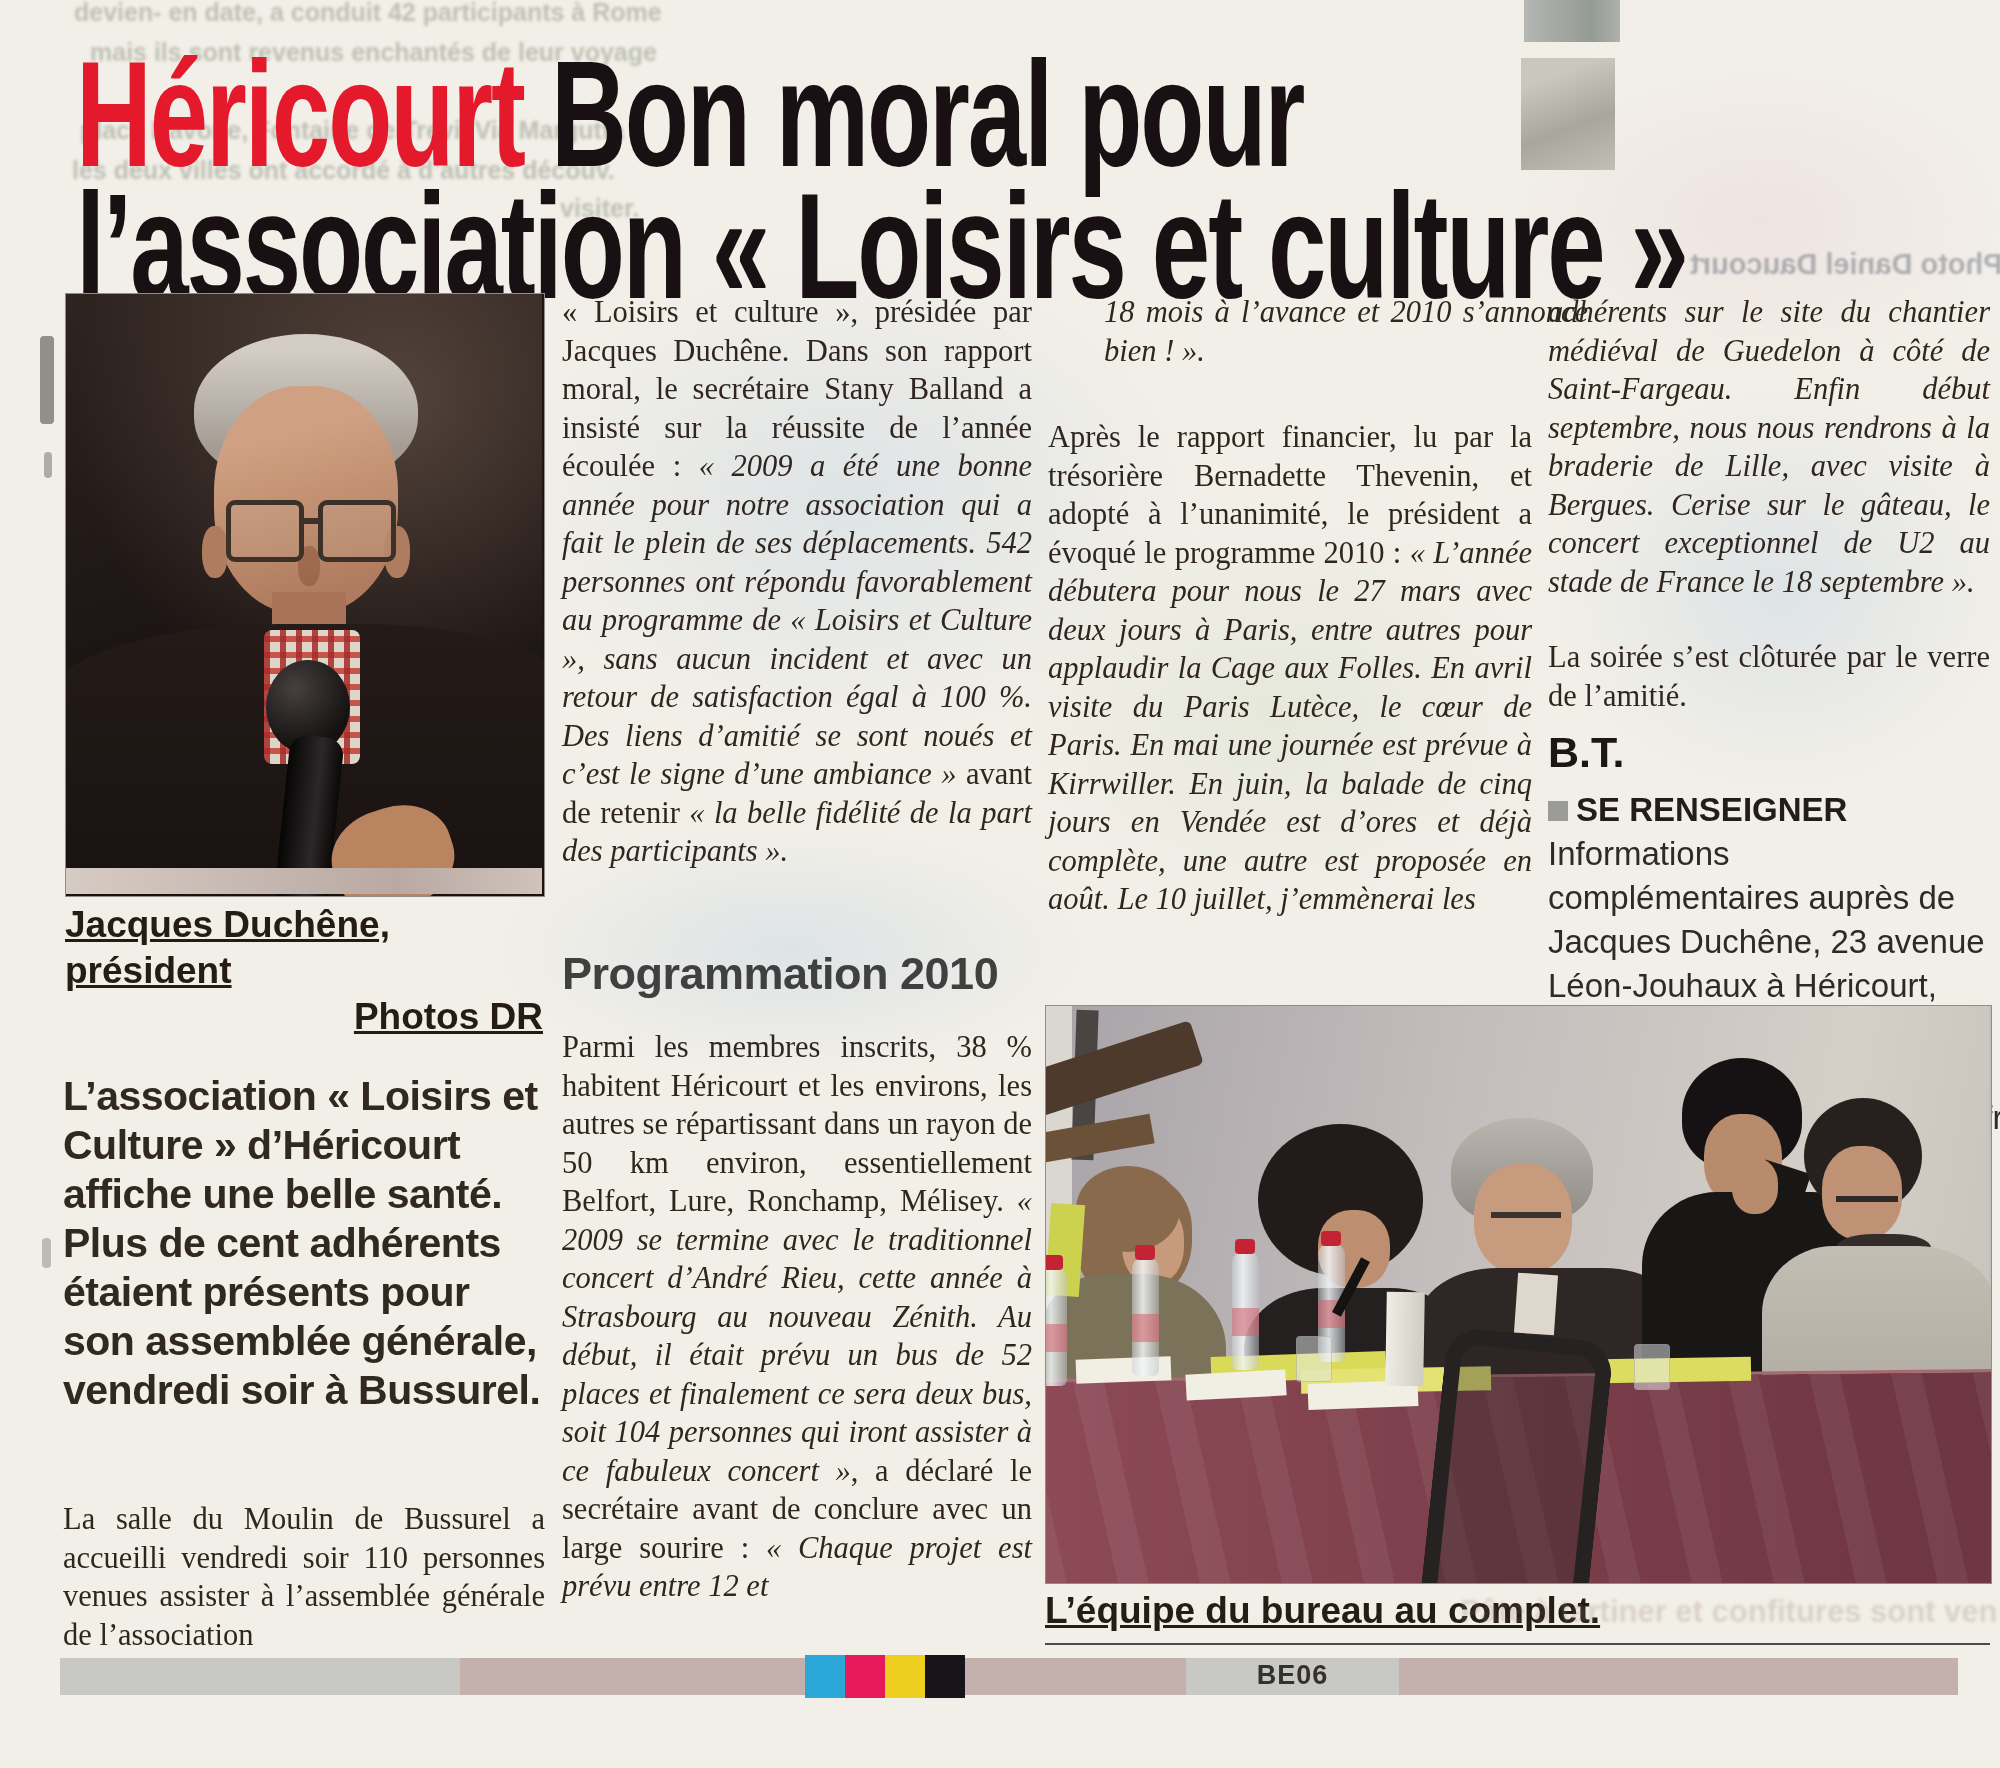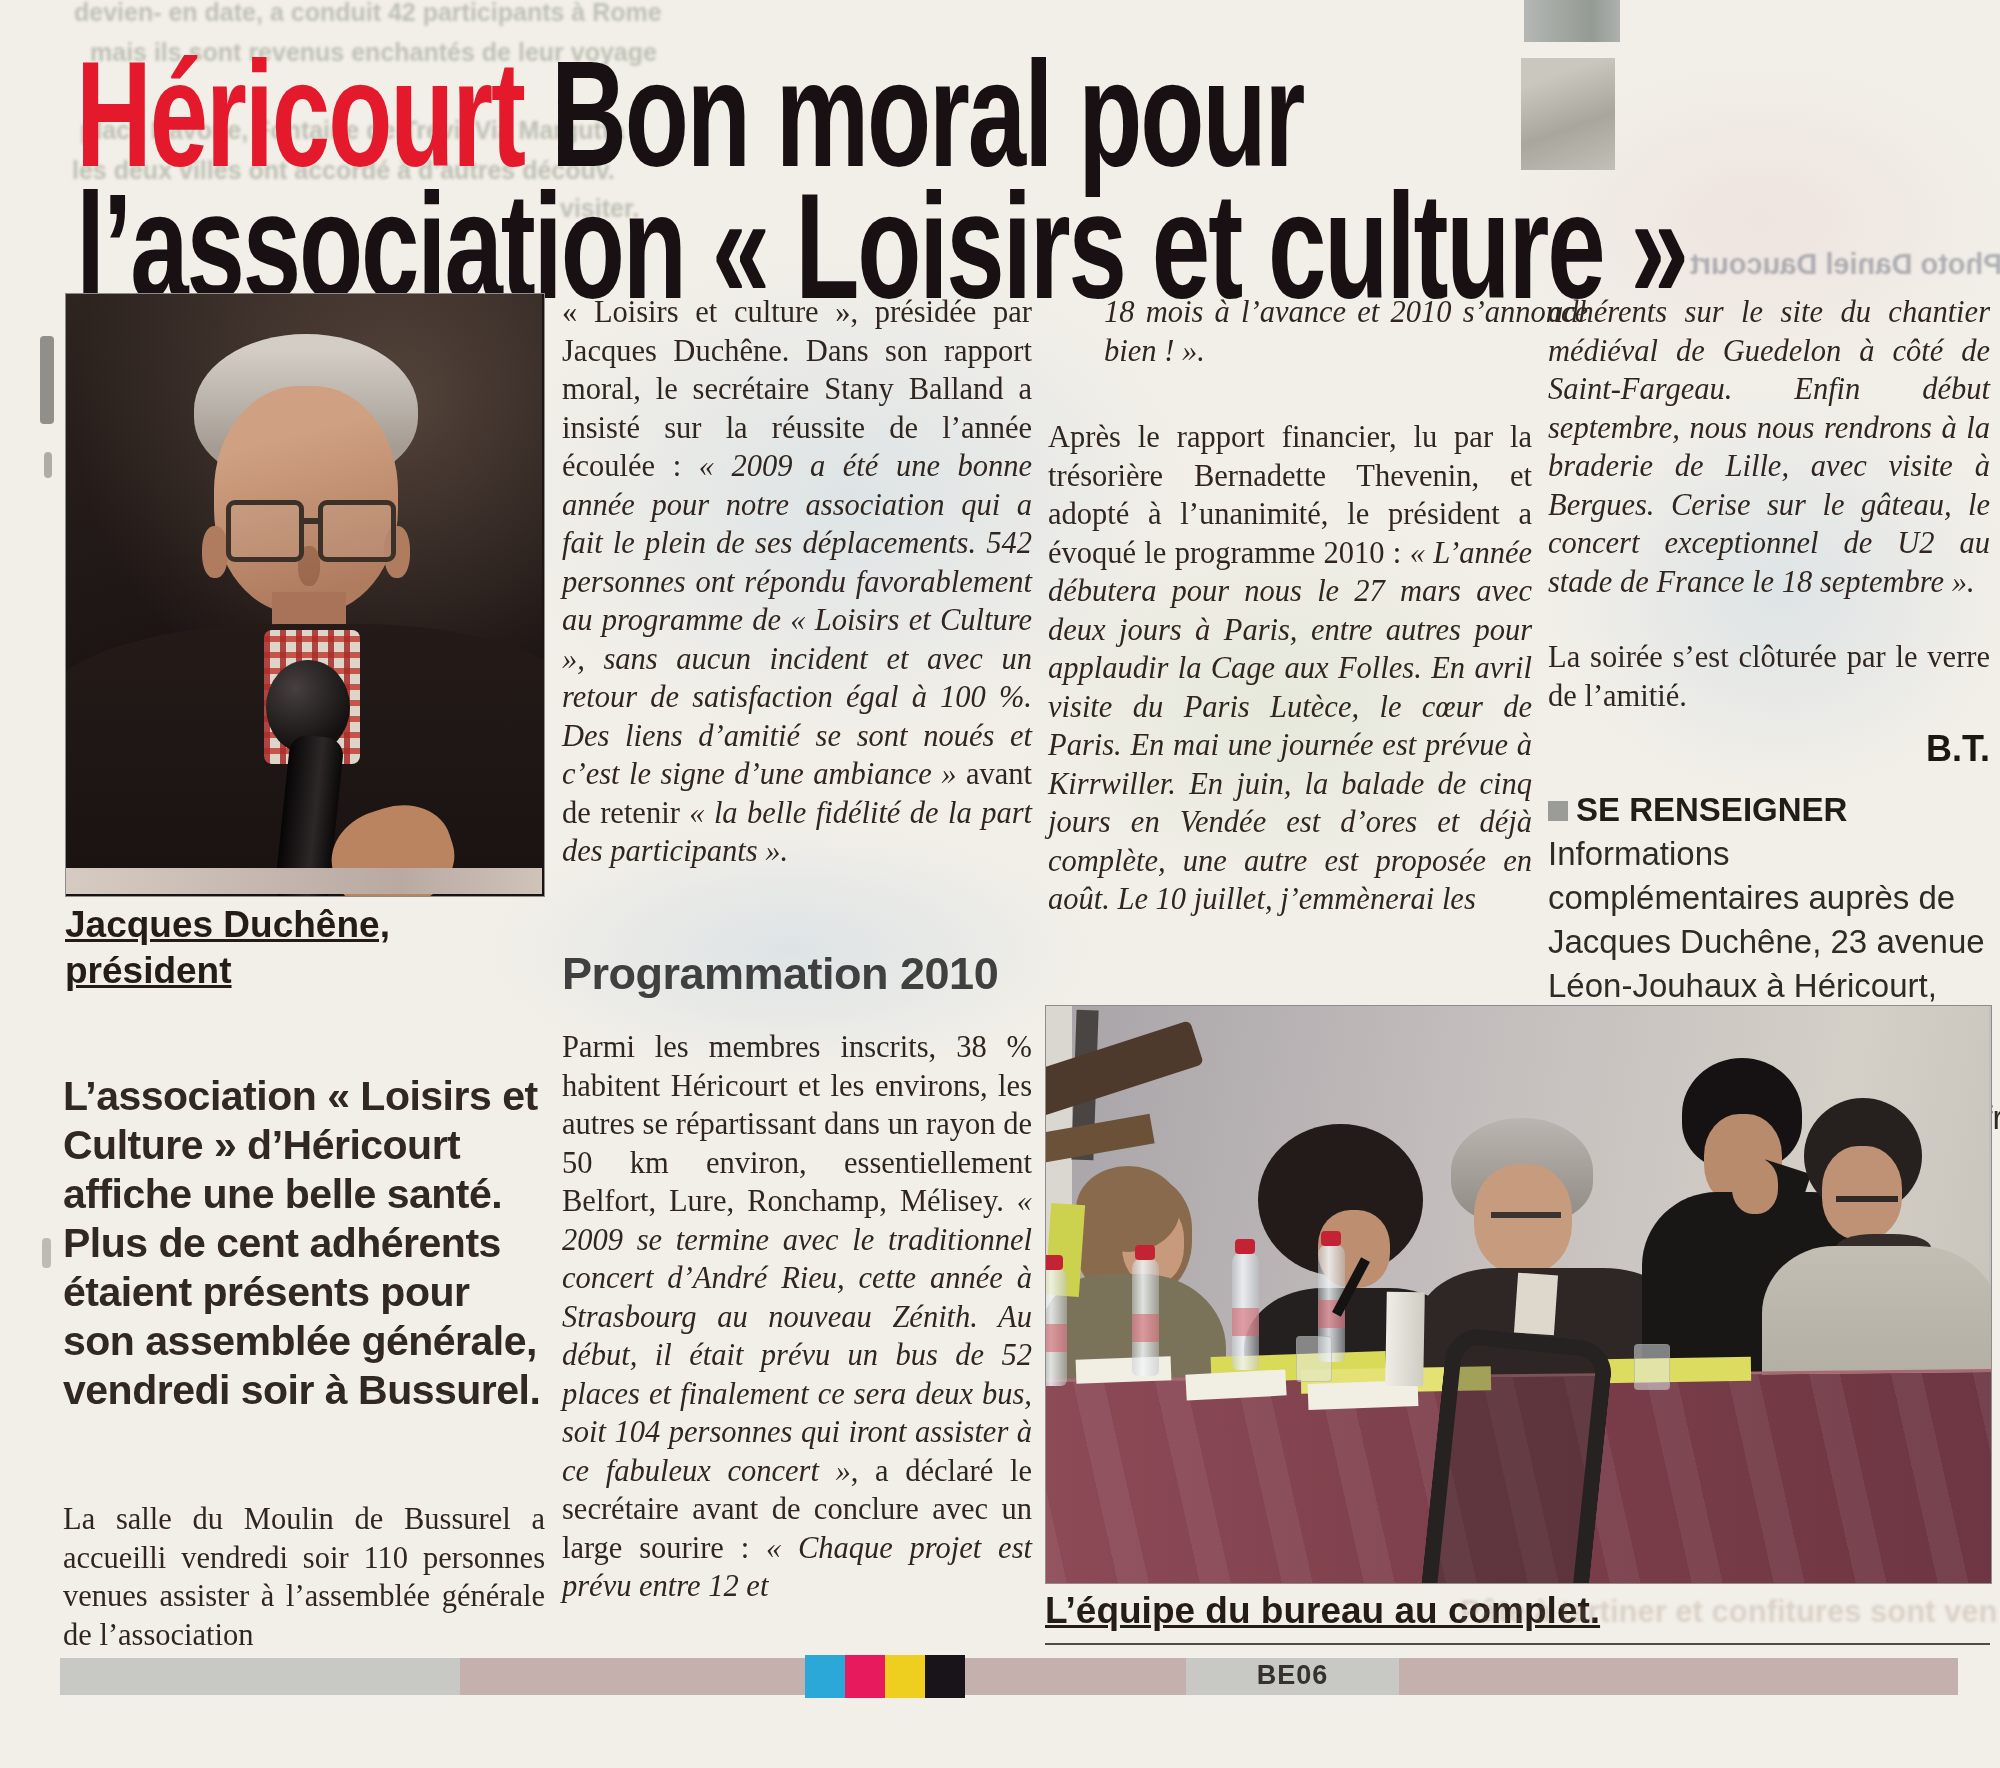--- a/index.html
+++ b/index.html
@@ -30,21 +30,21 @@
   .photo{position:absolute;border:1px solid #8d8d8d;overflow:hidden;background:#1c1514;}
 
   
   .caption{position:absolute;font-weight:bold;color:#241c15;font-size:37px;line-height:46px;text-decoration:underline;}
   .credit{text-align:right;}
   .lead{position:absolute;font-weight:bold;color:#322822;font-size:41px;line-height:49px;letter-spacing:-0.5px;}
   .body{position:absolute;font-family:"Liberation Serif",serif;color:#30261f;
         font-size:30.5px;line-height:38.5px;text-align:justify;hyphens:auto;}
   .body .it{font-style:italic;}
   .subhead{position:absolute;font-weight:bold;color:#404040;font-size:45px;letter-spacing:-0.5px;}
-  .byline{position:absolute;font-weight:bold;color:#1c1713;font-size:36px;text-align:right;}
+  .byline{position:absolute;font-weight:bold;color:#1c1713;font-size:43px;}
   .info{position:absolute;color:#2e2a26;font-size:33px;line-height:44px;}
   .info b{font-weight:bold;color:#221d18;}
   .sq{display:inline-block;width:20px;height:20px;background:#9b9b97;margin-right:8px;}
 
   
   .barseg{position:absolute;top:1658px;height:37px;}
   .cmyk{position:absolute;top:1655px;width:40px;height:43px;}
   .barcode{position:absolute;top:1660px;left:1186px;width:213px;text-align:center;
            font-weight:bold;font-size:27px;letter-spacing:1px;color:#35312d;}
 
@@ -162,20 +162,21 @@
     <div class="pp pp-jacket"></div>
     <div class="pp pp-shirt"></div>
     <div class="pp pp-michead"></div>
     <div class="pp pp-micbody"></div>
     <div class="pp pp-hand"></div>
     <div class="pp pp-strip"></div>
   </div>
 
   <div class="caption" style="left:65px;top:902px;width:478px;">
     <div>Jacques Duchêne, président</div>
+    <div class="credit">Photos DR</div>
   </div>
 
   <div class="lead" style="left:63px;top:1072px;width:484px;">L’association « Loisirs et Culture » d’Héricourt affiche une belle santé. Plus de cent adhérents étaient présents pour son assemblée générale, vendredi soir à Bussurel.</div>
 
   <div class="body" style="left:63px;top:1500px;width:482px;">La salle du Moulin de Bussurel a accueilli vendredi soir 110 personnes venues assister à l’assemblée générale de l’association</div>
 
   <div class="body" style="left:562px;top:293px;width:470px;"><span>« Loisirs et culture », présidée par Jacques Duchêne. Dans son rapport moral, le secrétaire Stany Balland a insisté sur la réussite de l’année écoulée : </span><span class="it">« 2009 a été une bonne année pour notre association qui a fait le plein de ses déplacements. 542 personnes ont répondu favorablement au programme de « Loisirs et Culture », sans aucun incident et avec un retour de satisfaction égal à 100 %. Des liens d’amitié se sont noués et c’est le signe d’une ambiance »</span><span> avant de retenir </span><span class="it">« la belle fidélité de la part des participants ».</span></div>
 
   <div class="subhead" style="left:562px;top:948px;">Programmation 2010</div>
 

